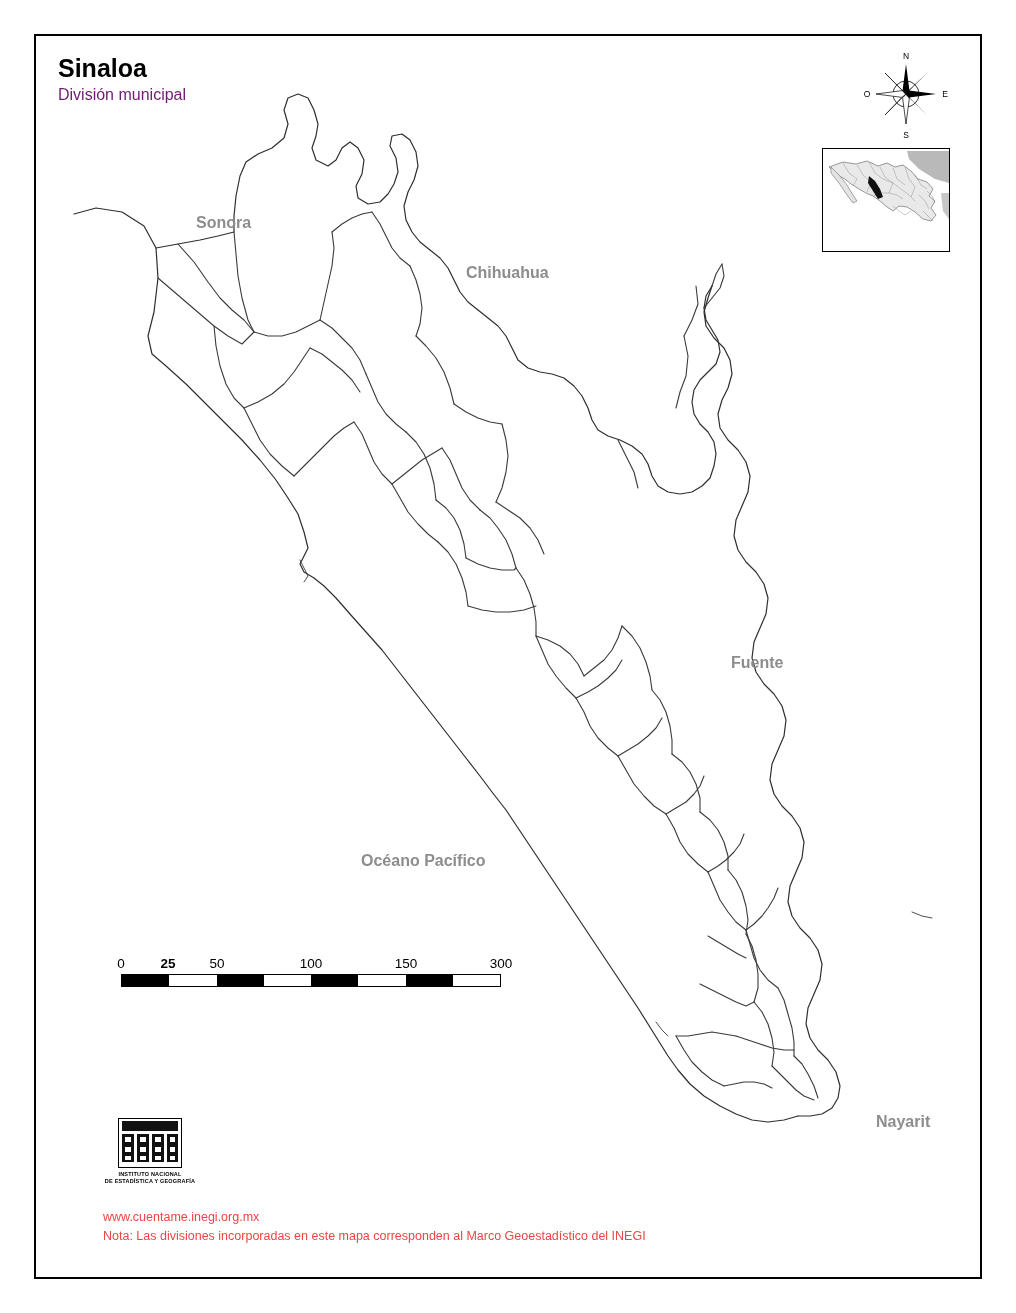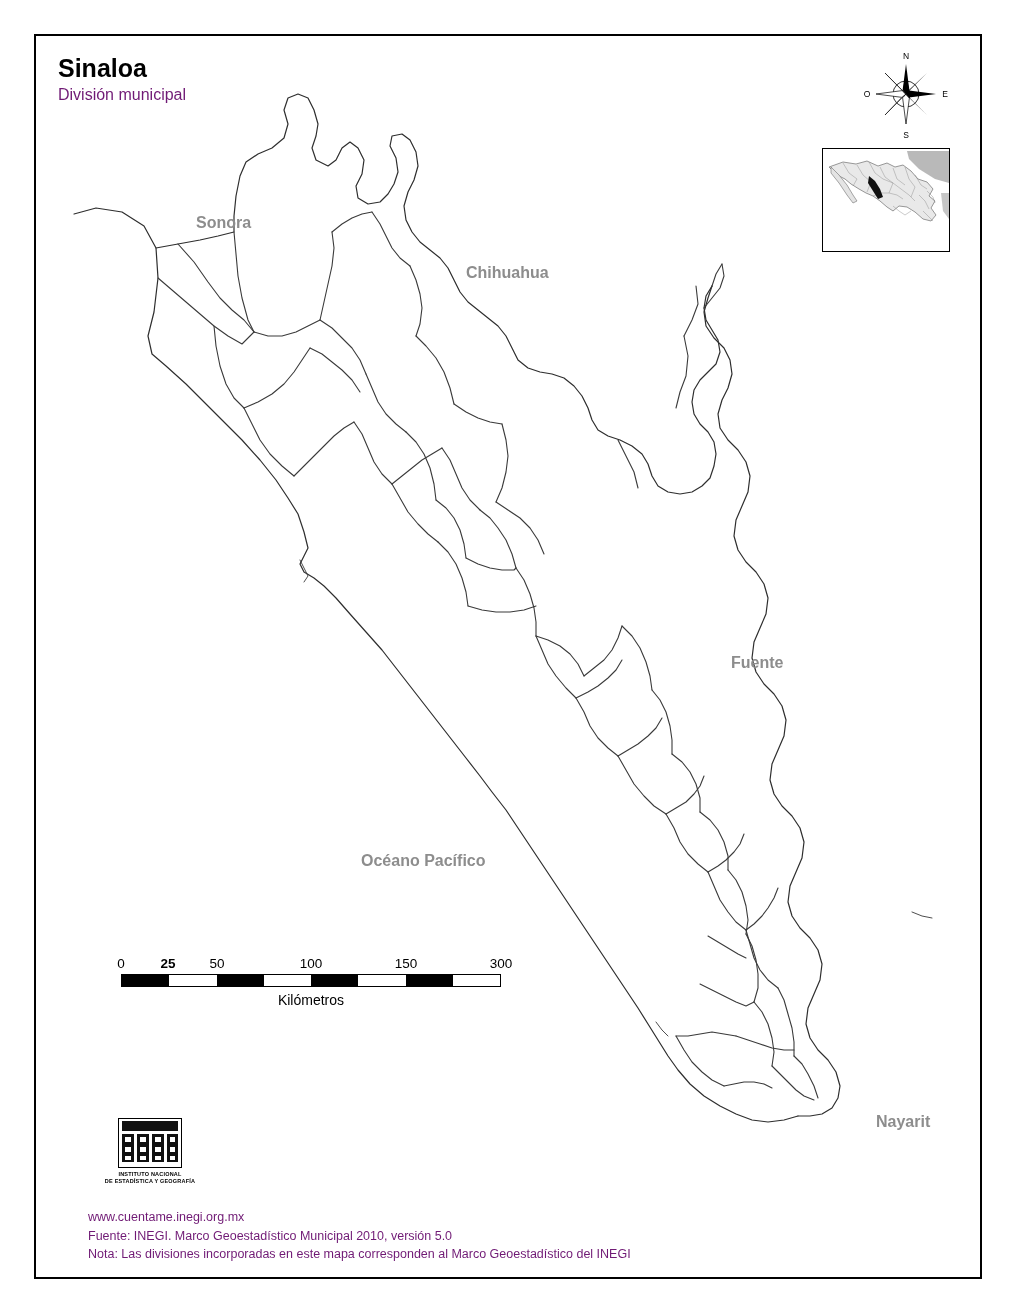--- a/index.html
+++ b/index.html
@@ -138,24 +138,24 @@
     margin-top: 3px;
     font-size: 5.5px;
     font-weight: bold;
     color: #000;
     line-height: 7px;
     letter-spacing: 0.2px;
   }
   
   #footer {
     position: absolute;
-    left: 52px;
+    left: 67px;
     top: 1172px;
     font-size: 12.5px;
-    color: #701a75;
+    color: #ef4444;
     line-height: 18.5px;
   }
   #footer div { white-space: nowrap; }
   svg { display: block; }
   .mapsvg {
     position: absolute;
     left: 0; top: 0;
   }
 </style>
 </head>
@@ -363,21 +363,20 @@
       <div id="scale-bar-graphic">
         <div class="sc-dark"></div>
         <div class="sc-light"></div>
         <div class="sc-dark"></div>
         <div class="sc-light"></div>
         <div class="sc-dark"></div>
         <div class="sc-light"></div>
         <div class="sc-dark"></div>
         <div class="sc-light"></div>
       </div>
-      <div id="scale-units">Kilómetros</div>
     </div>
 
     <div id="logo">
       <div id="logo-mark">
         <div class="bar" style="left:3px; top:2px; width:56px; height:10px;"></div>
         <div class="bar" style="left:3px; top:15px; width:12px; height:28px;"></div>
         <div class="bar" style="left:18px; top:15px; width:12px; height:28px;"></div>
         <div class="bar" style="left:33px; top:15px; width:12px; height:28px;"></div>
         <div class="bar" style="left:48px; top:15px; width:11px; height:28px;"></div>
         <div class="bar" style="left:6px; top:18px; width:6px; height:5px; background:#fff;"></div>
@@ -394,18 +393,17 @@
         <div class="bar" style="left:51px; top:37px; width:5px; height:4px; background:#fff;"></div>
       </div>
       <div id="logo-text">
         <div>INSTITUTO NACIONAL</div>
         <div>DE ESTADÍSTICA Y GEOGRAFÍA</div>
       </div>
     </div>
 
     <div id="footer">
       <div>www.cuentame.inegi.org.mx</div>
-      <div>Fuente: INEGI. Marco Geoestadístico Municipal 2010, versión 5.0</div>
       <div>Nota: Las divisiones incorporadas en este mapa corresponden al Marco Geoestadístico del INEGI</div>
     </div>
 
   </div>
 </div>
 
 </body></html>

